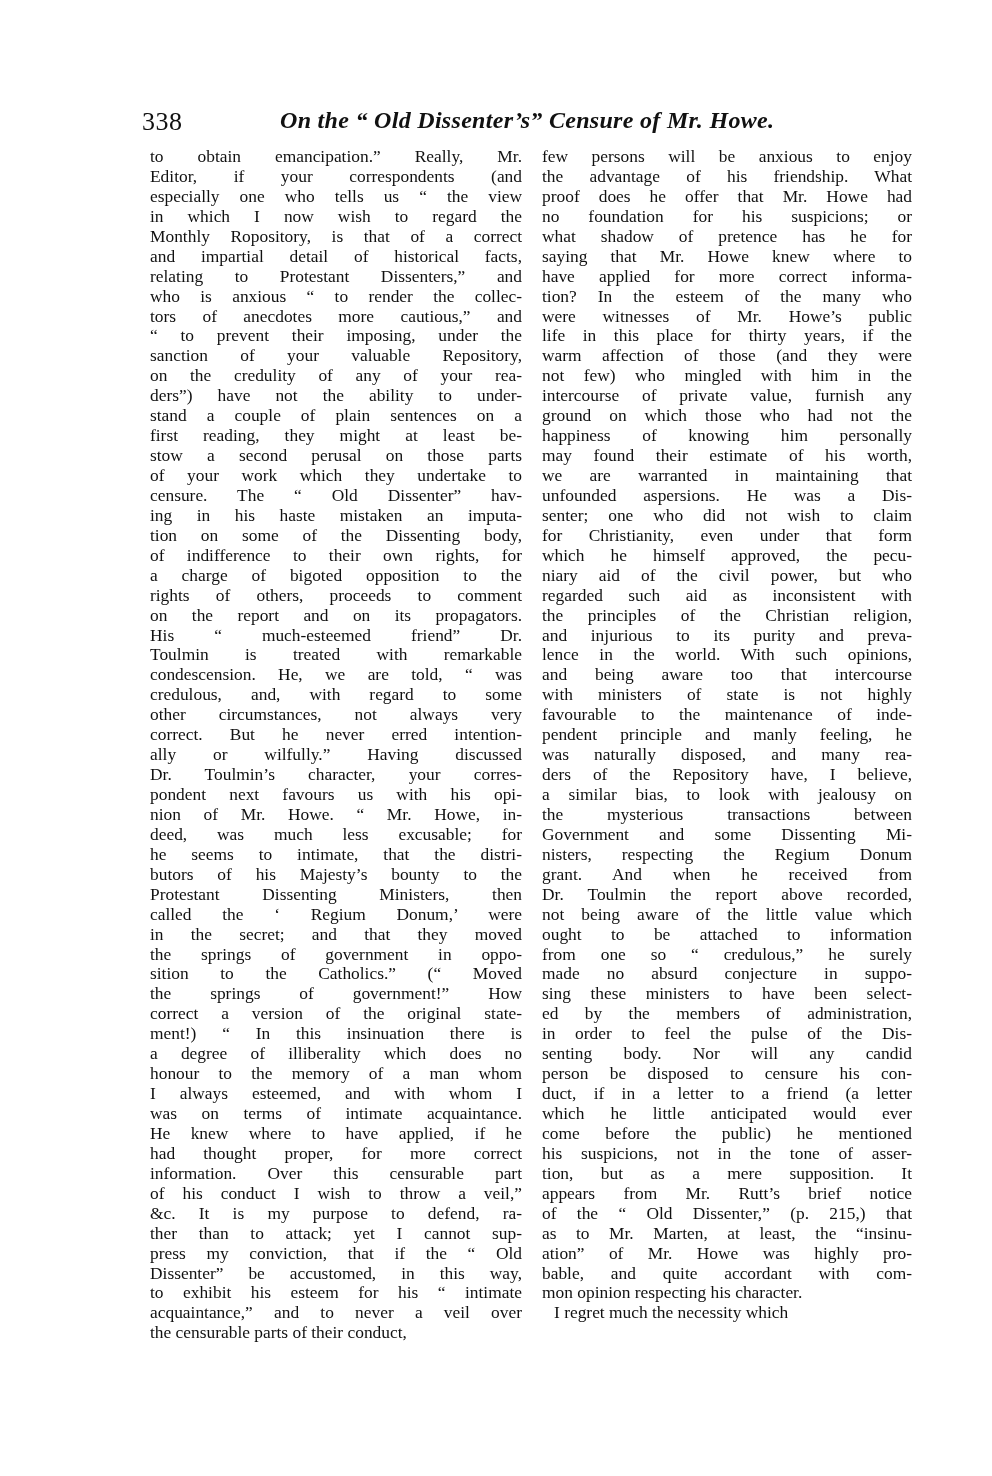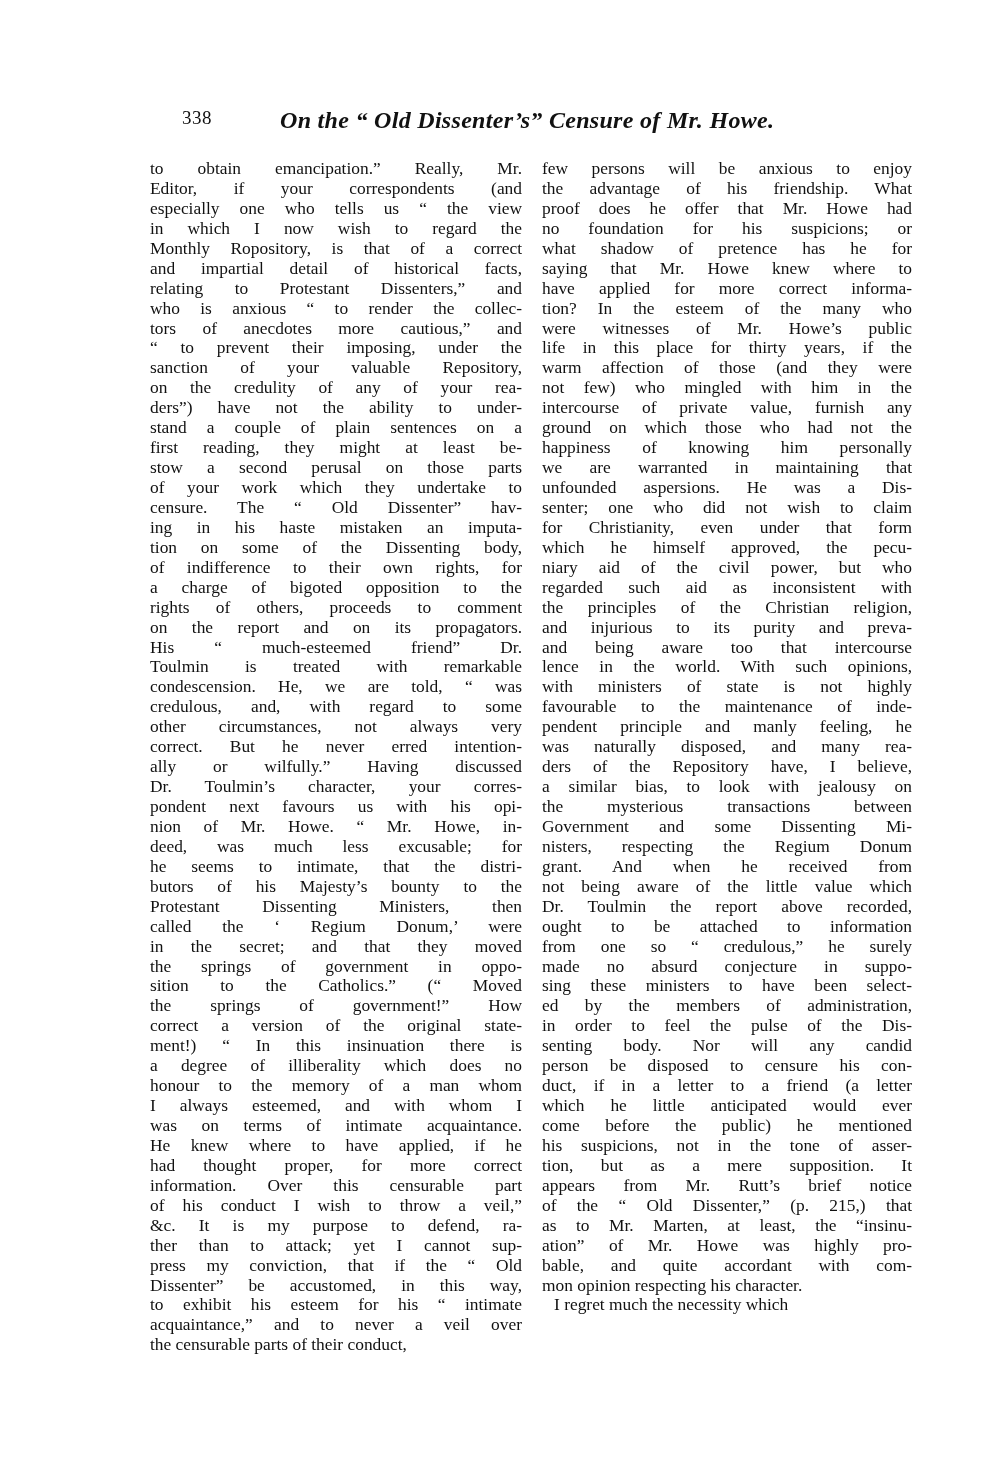--- a/index.html
+++ b/index.html
@@ -1,21 +1,21 @@
 <!DOCTYPE html>
 <html><head>
 <meta charset="utf-8">
 <style>
   html, body { margin: 0; padding: 0; background: #ffffff; }
   body { width: 992px; height: 1476px; position: relative; overflow: hidden;
          font-family: "Liberation Serif", "DejaVu Serif", serif; color: #111; }
   .header { position: absolute; top: 107px; left: 142px; width: 720px; height: 26px; }
-  .page-number { position: absolute; left: 0; top: 0; font-size: 19px; letter-spacing: 0.5px; margin-left: 40px; }
+  .page-number { position: absolute; left: 0; top: 0; font-size: 26px; letter-spacing: 0.5px; }
   .running-title { position: absolute; left: 138px; top: 0; font-size: 24px; font-style: italic; font-weight: bold; letter-spacing: 0.3px; }
-  .column { position: absolute; top: 147px; width: 372px; font-size: 17.4px; line-height: 19.95px; margin-top: 12px; }
+  .column { position: absolute; top: 147px; width: 372px; font-size: 17.4px; line-height: 19.95px; }
   .col-left { left: 150px; }
   .col-right { left: 542px; width: 370px; }
   .line { display: block; white-space: nowrap; text-align: justify; text-align-last: justify; height: 19.95px; overflow: visible; }
   .line.last { text-align-last: left; }
   .line.indent { padding-left: 12px; }
 </style>
 </head>
 <body>
 
 <div class="header">
@@ -94,43 +94,44 @@
     <span class="line">saying that Mr. Howe knew where to</span>
     <span class="line">have applied for more correct informa-</span>
     <span class="line">tion?  In the esteem of the many who</span>
     <span class="line">were witnesses of Mr. Howe’s public</span>
     <span class="line">life in this place for thirty years, if the</span>
     <span class="line">warm affection of those (and they were</span>
     <span class="line">not few) who mingled with him in the</span>
     <span class="line">intercourse of private value, furnish any</span>
     <span class="line">ground on which those who had not the</span>
     <span class="line">happiness of knowing him personally</span>
+    <span class="line">may found their estimate of his worth,</span>
     <span class="line">we are warranted in maintaining that</span>
     <span class="line">unfounded aspersions.  He was a Dis-</span>
     <span class="line">senter; one who did not wish to claim</span>
     <span class="line">for Christianity, even under that form</span>
     <span class="line">which he himself approved, the pecu-</span>
     <span class="line">niary aid of the civil power, but who</span>
     <span class="line">regarded such aid as inconsistent with</span>
     <span class="line">the principles of the Christian religion,</span>
     <span class="line">and injurious to its purity and preva-</span>
+    <span class="line">lence in the world.  With such opinions,</span>
     <span class="line">and being aware too that intercourse</span>
-    <span class="line">lence in the world.  With such opinions,</span>
     <span class="line">with ministers of state is not highly</span>
     <span class="line">favourable to the maintenance of inde-</span>
     <span class="line">pendent principle and manly feeling, he</span>
     <span class="line">was naturally disposed, and many rea-</span>
     <span class="line">ders of the Repository have, I believe,</span>
     <span class="line">a similar bias, to look with jealousy on</span>
     <span class="line">the mysterious transactions between</span>
     <span class="line">Government and some Dissenting Mi-</span>
     <span class="line">nisters, respecting the Regium Donum</span>
     <span class="line">grant.  And when he received from</span>
+    <span class="line">Dr. Toulmin the report above recorded,</span>
     <span class="line">not being aware of the little value which</span>
-    <span class="line">Dr. Toulmin the report above recorded,</span>
     <span class="line">ought to be attached to information</span>
     <span class="line">from one so “ credulous,” he surely</span>
     <span class="line">made no absurd conjecture in suppo-</span>
     <span class="line">sing these ministers to have been select-</span>
     <span class="line">ed by the members of administration,</span>
     <span class="line">in order to feel the pulse of the Dis-</span>
     <span class="line">senting body.  Nor will any candid</span>
     <span class="line">person be disposed to censure his con-</span>
     <span class="line">duct, if in a letter to a friend (a letter</span>
     <span class="line">which he little anticipated would ever</span>

